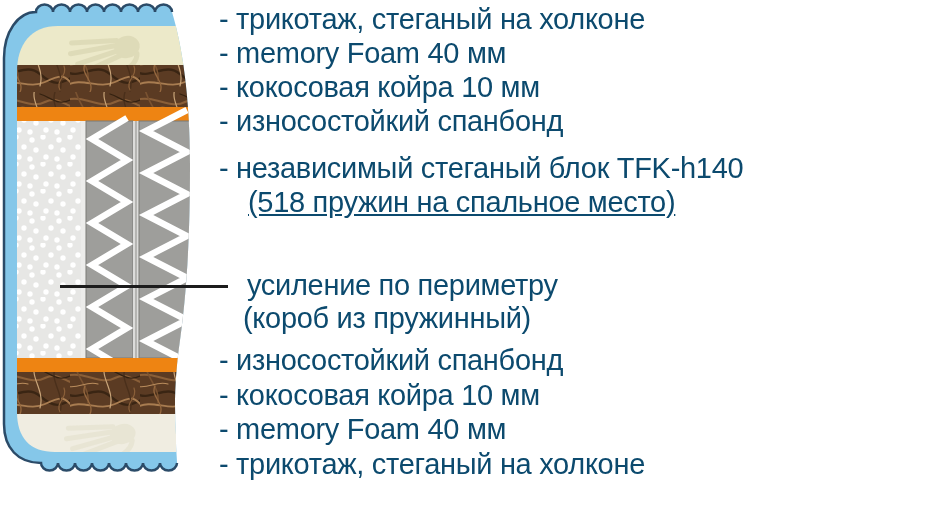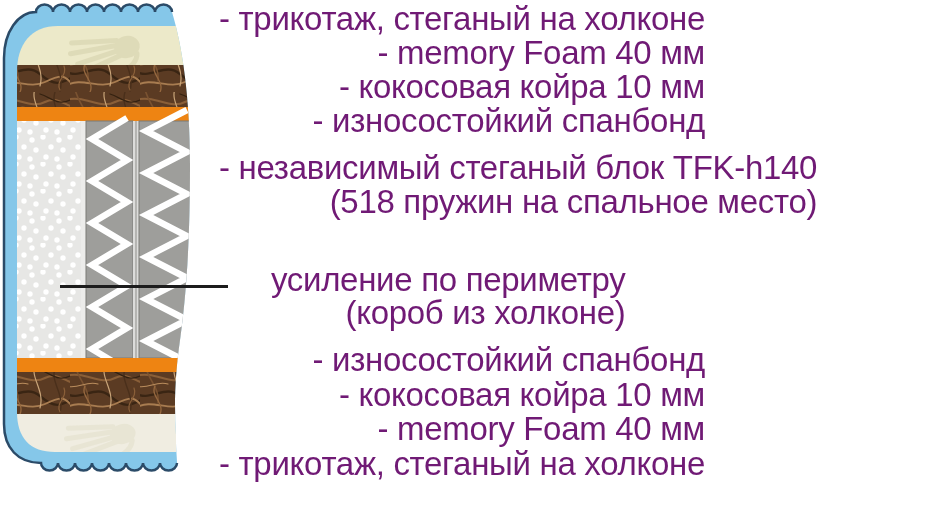--- a/index.html
+++ b/index.html
@@ -3,28 +3,28 @@
 <meta charset="utf-8">
 <style>
   html,body{margin:0;padding:0;}
   body{
     width:944px;height:513px;background:#ffffff;overflow:hidden;position:relative;
     font-family:"Liberation Sans", sans-serif;
   }
   .stage{position:relative;width:944px;height:513px;}
   .diagram-svg{position:absolute;left:0;top:0;z-index:1;}
   .label-group{
-    position:absolute;left:219px;z-index:2;color:#701a75;
-    font-size:33px;letter-spacing:-0.3px;white-space:nowrap;text-align:right;
+    position:absolute;left:219px;z-index:2;color:#0c4a6e;
+    font-size:29px;letter-spacing:-0.3px;white-space:nowrap;
   }
   .label-group .line{line-height:34px;}
   #g-top{top:2px;}
   #g-spring{top:151px;}
-  #g-spring .line.indent{margin-left:5px;}
-  #g-perimeter{top:263px;left:247px;margin-left:24px;}
+  #g-spring .line.indent{margin-left:29px;text-decoration:underline;}
+  #g-perimeter{top:269px;left:247px;}
   #g-perimeter .line{line-height:33px;}
   #g-perimeter .line.indent{margin-left:-4px;}
   #g-bottom{top:343px;}
   #g-bottom .line{line-height:34.5px;}
   .pointer-line{
     position:absolute;left:60px;top:285px;width:168px;height:3px;
     background:#1c1c1c;z-index:3;
   }
 </style>
 </head>
@@ -155,21 +155,21 @@
     <div class="line">- износостойкий спанбонд</div>
   </div>
 
   <div class="label-group" id="g-spring">
     <div class="line">- независимый стеганый блок TFK-h140</div>
     <div class="line indent">(518 пружин на спальное место)</div>
   </div>
 
   <div class="label-group" id="g-perimeter">
     <div class="line">усиление по периметру</div>
-    <div class="line indent">(короб из холконе)</div>
+    <div class="line indent">(короб из пружинный)</div>
   </div>
 
   <div class="label-group" id="g-bottom">
     <div class="line">- износостойкий спанбонд</div>
     <div class="line">- кокосовая койра 10 мм</div>
     <div class="line">- memory Foam 40 мм</div>
     <div class="line">- трикотаж, стеганый на холконе</div>
   </div>
 
 </div>

